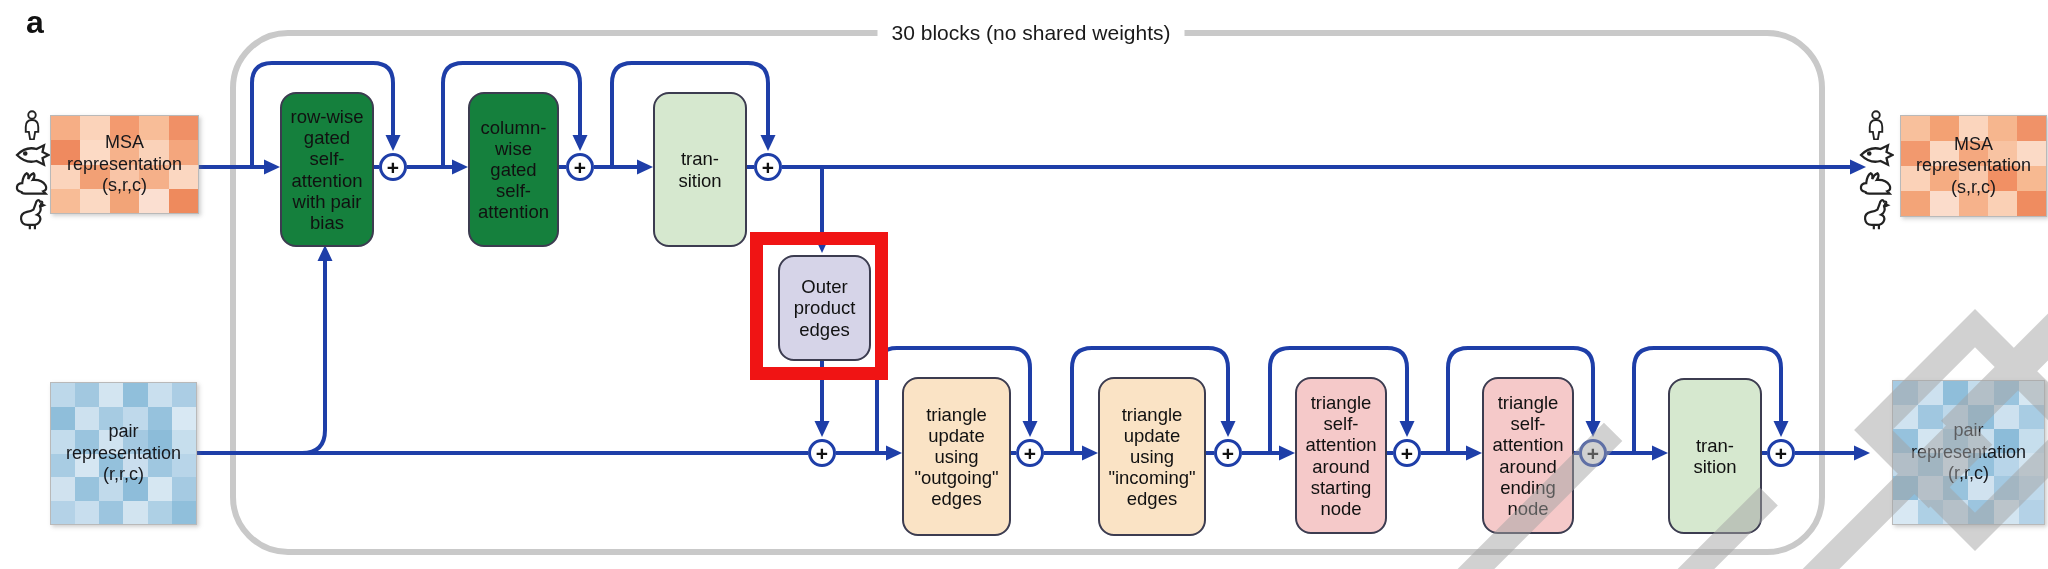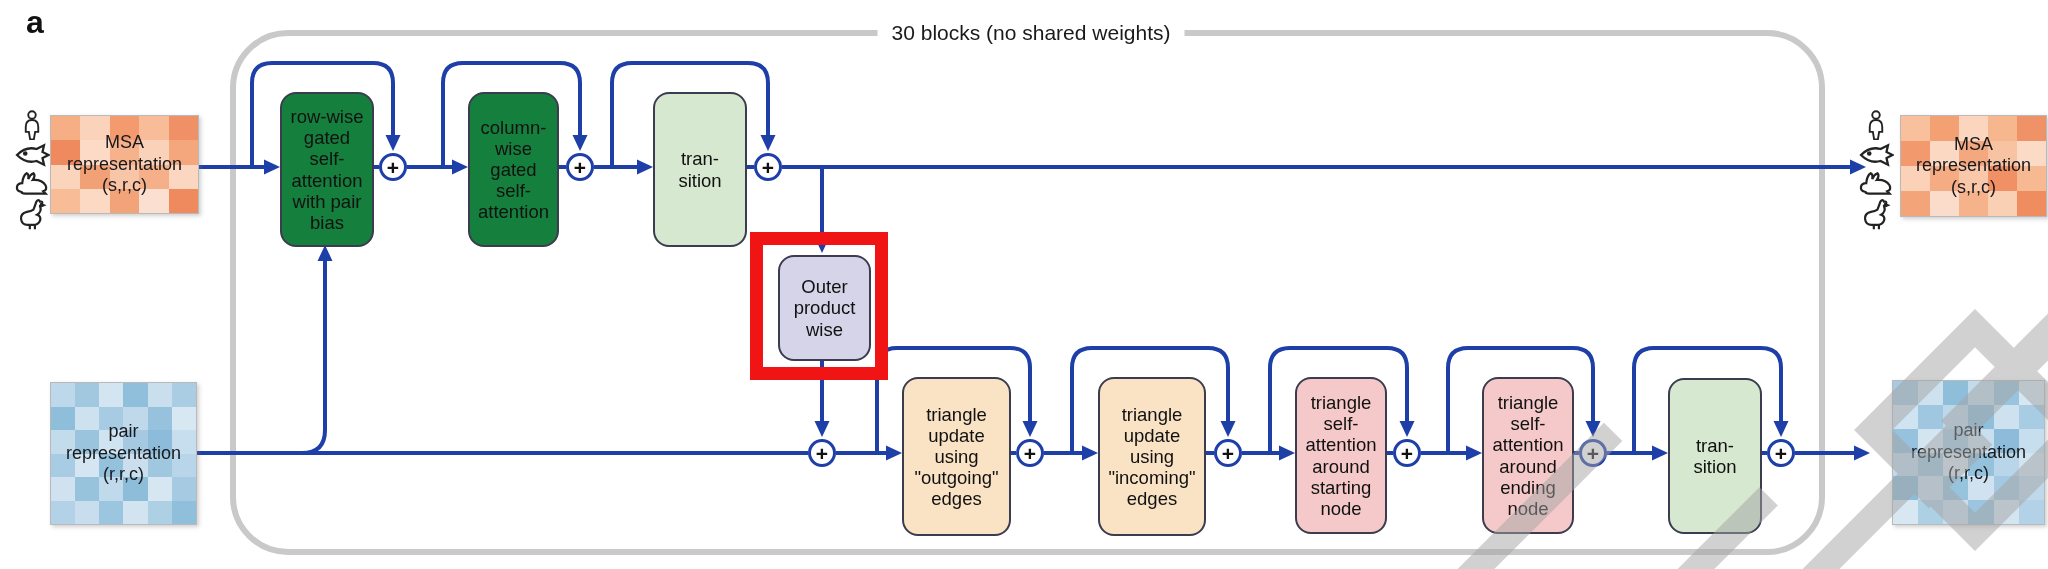--- a/index.html
+++ b/index.html
@@ -317,21 +317,21 @@
 bias</div>
 <div class="pbox pink" style="left:468px;top:92px;width:87px;height:151px;">column-
 wise
 gated
 self-
 attention</div>
 <div class="pbox green" style="left:653px;top:92px;width:90px;height:151px;">tran-
 sition</div>
 <div class="pbox lavender" style="left:778px;top:255px;width:89px;height:102px;">Outer
 product
-wise</div>
+edges</div>
 <div class="pbox peach" style="left:902px;top:377px;width:105px;height:155px;">triangle
 update
 using
 "outgoing"
 edges</div>
 <div class="pbox peach" style="left:1098px;top:377px;width:104px;height:155px;">triangle
 update
 using
 "incoming"
 edges</div>

